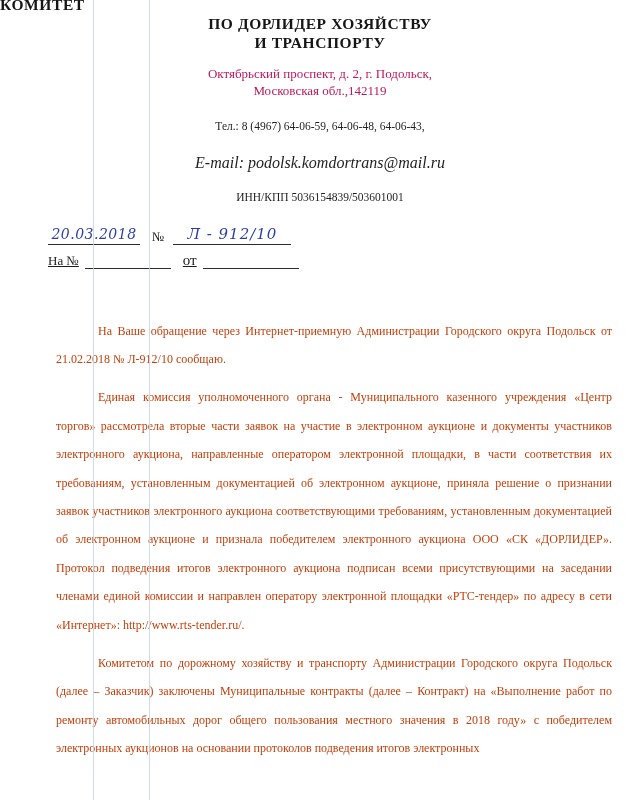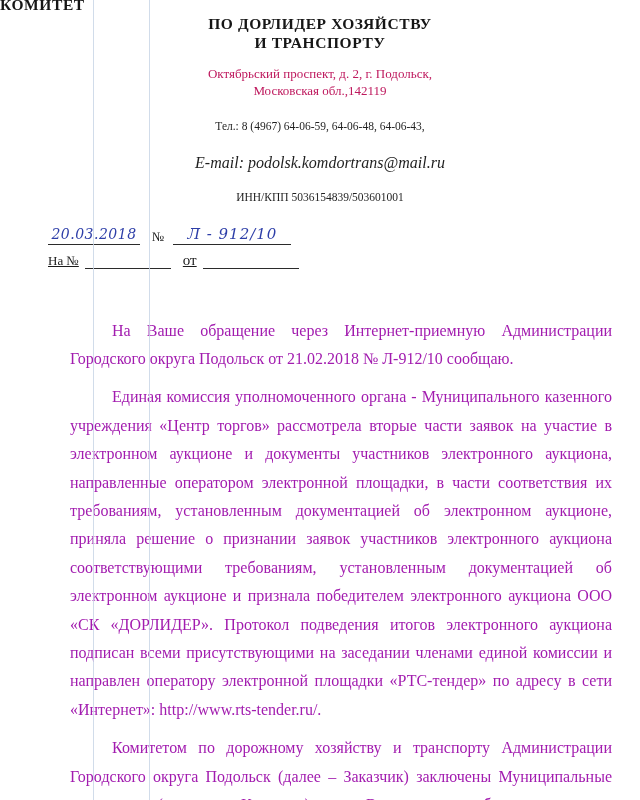--- a/index.html
+++ b/index.html
@@ -131,26 +131,26 @@
     width: 96px;
     border-bottom: 1px solid #2b2b2b;
   }
 
   
   .body {
     margin-top: 48px;
     padding: 0 28px 0 56px;
   }
   .body p {
-    margin: 0 0 2px 14px;
+    margin: 0 0 2px 0;
     text-align: justify;
     text-indent: 42px;
-    font-size: 16px;
+    font-size: 12px;
     line-height: 28.4px;
-    color: #a21caf;
+    color: #c2410c;
     font-family: "Liberation Serif", serif;
   }
   .body p.p2 { margin-top: 10px; }
   .body p.p3 { margin-top: 10px; }
 </style>
 </head>
 <body>
 
 <div class="page">
 

